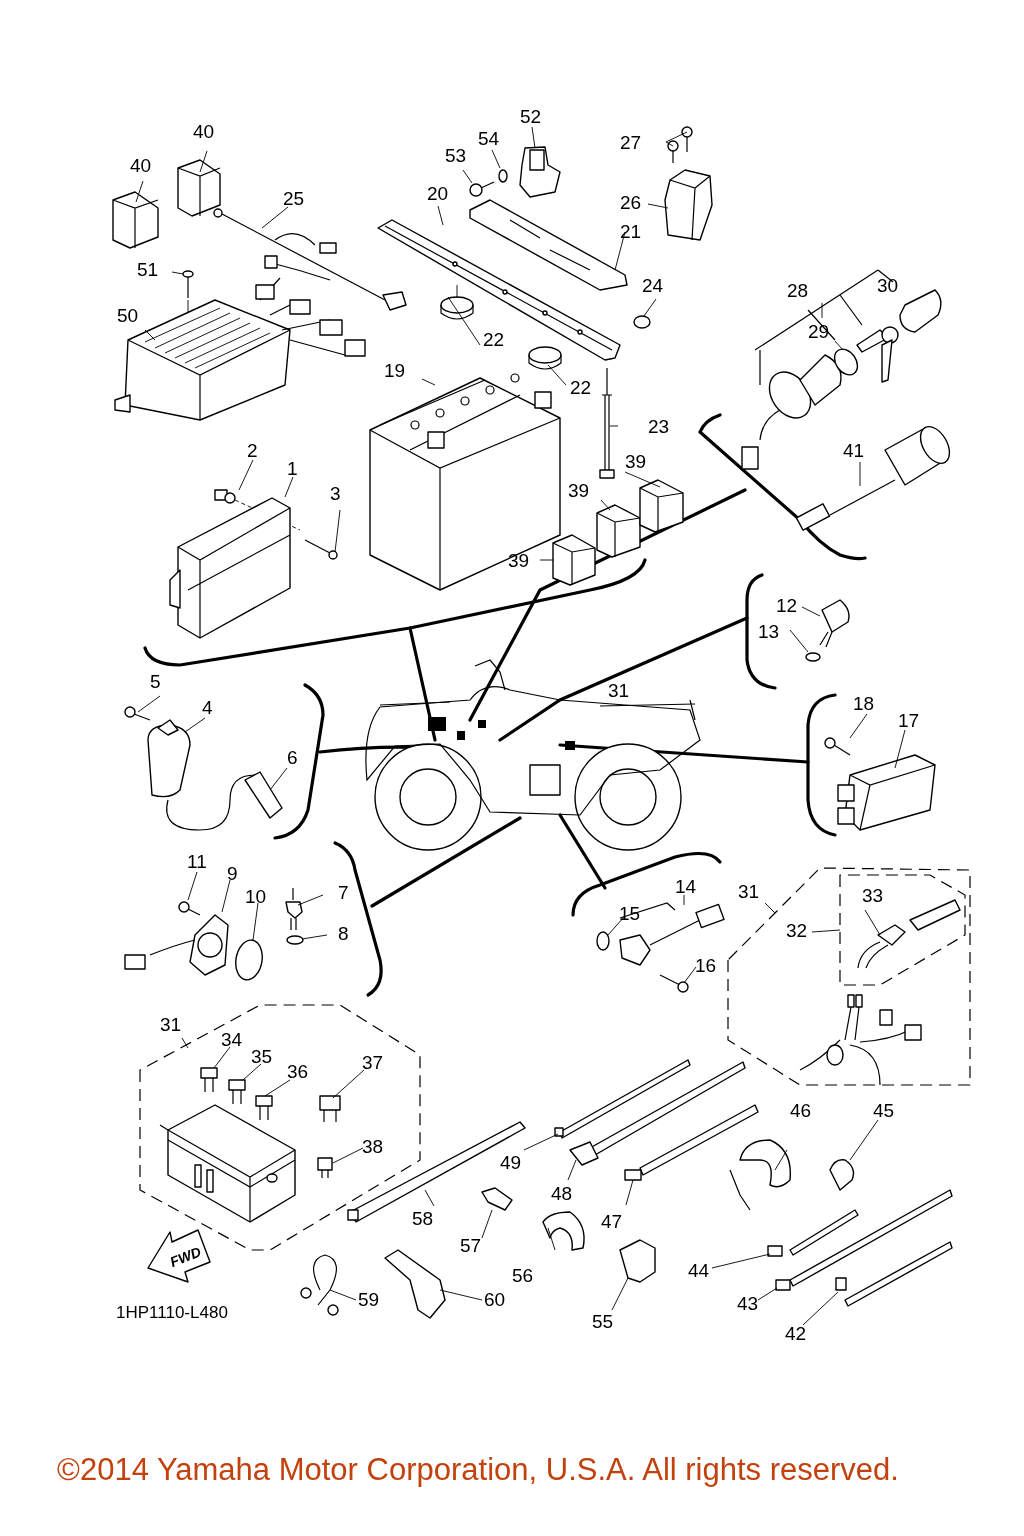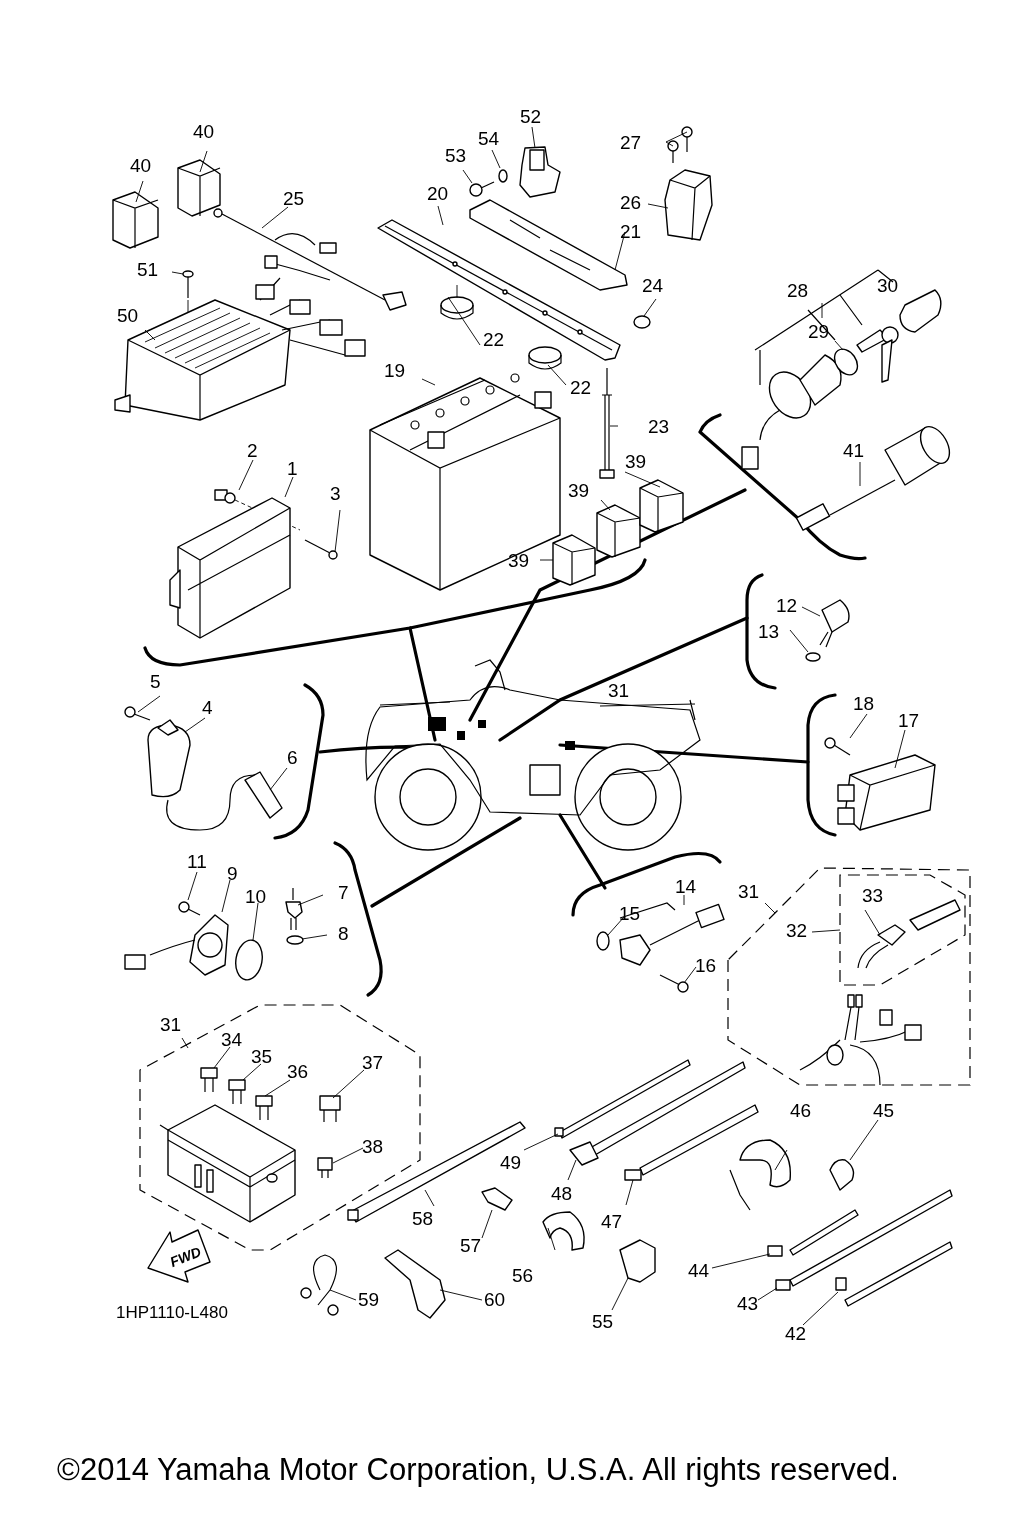--- a/index.html
+++ b/index.html
@@ -5,21 +5,21 @@
   html, body { margin: 0; padding: 0; background: #ffffff; }
   body { width: 1024px; height: 1536px; position: relative; overflow: hidden; font-family: "Liberation Sans", sans-serif; }
   #diagram { position: absolute; left: 0; top: 0; width: 1024px; height: 1536px; }
   #diagram text { font-family: "Liberation Sans", sans-serif; font-size: 19px; fill: #000; }
   .p { fill: #fff; stroke: #000; stroke-width: 1.4; stroke-linejoin: round; }
   .l { fill: none; stroke: #000; stroke-width: 1.2; }
   .thin { fill: none; stroke: #000; stroke-width: 0.9; }
   .heavy { fill: none; stroke: #000; stroke-width: 3.2; stroke-linecap: round; }
   .dash { fill: none; stroke: #000; stroke-width: 1.2; stroke-dasharray: 12 7; }
   .blk { fill: #000; }
-  .copyright { position: absolute; left: 0; width: 956px; top: 1452px; text-align: center; font-family: "Liberation Sans", sans-serif; font-size: 31px; color: #000000; }
+  .copyright { position: absolute; left: 0; width: 956px; top: 1452px; text-align: center; font-family: "Liberation Sans", sans-serif; font-size: 31px; color: #c2410c; }
 </style>
 </head>
 <body>
 
 <svg id="diagram" viewBox="0 0 1024 1536" xmlns="http://www.w3.org/2000/svg">
 
   <g>
 
     <path class="heavy" d="M145,648 Q150,665 180,665 L410,628 L590,590 Q640,580 645,560"></path>
 

